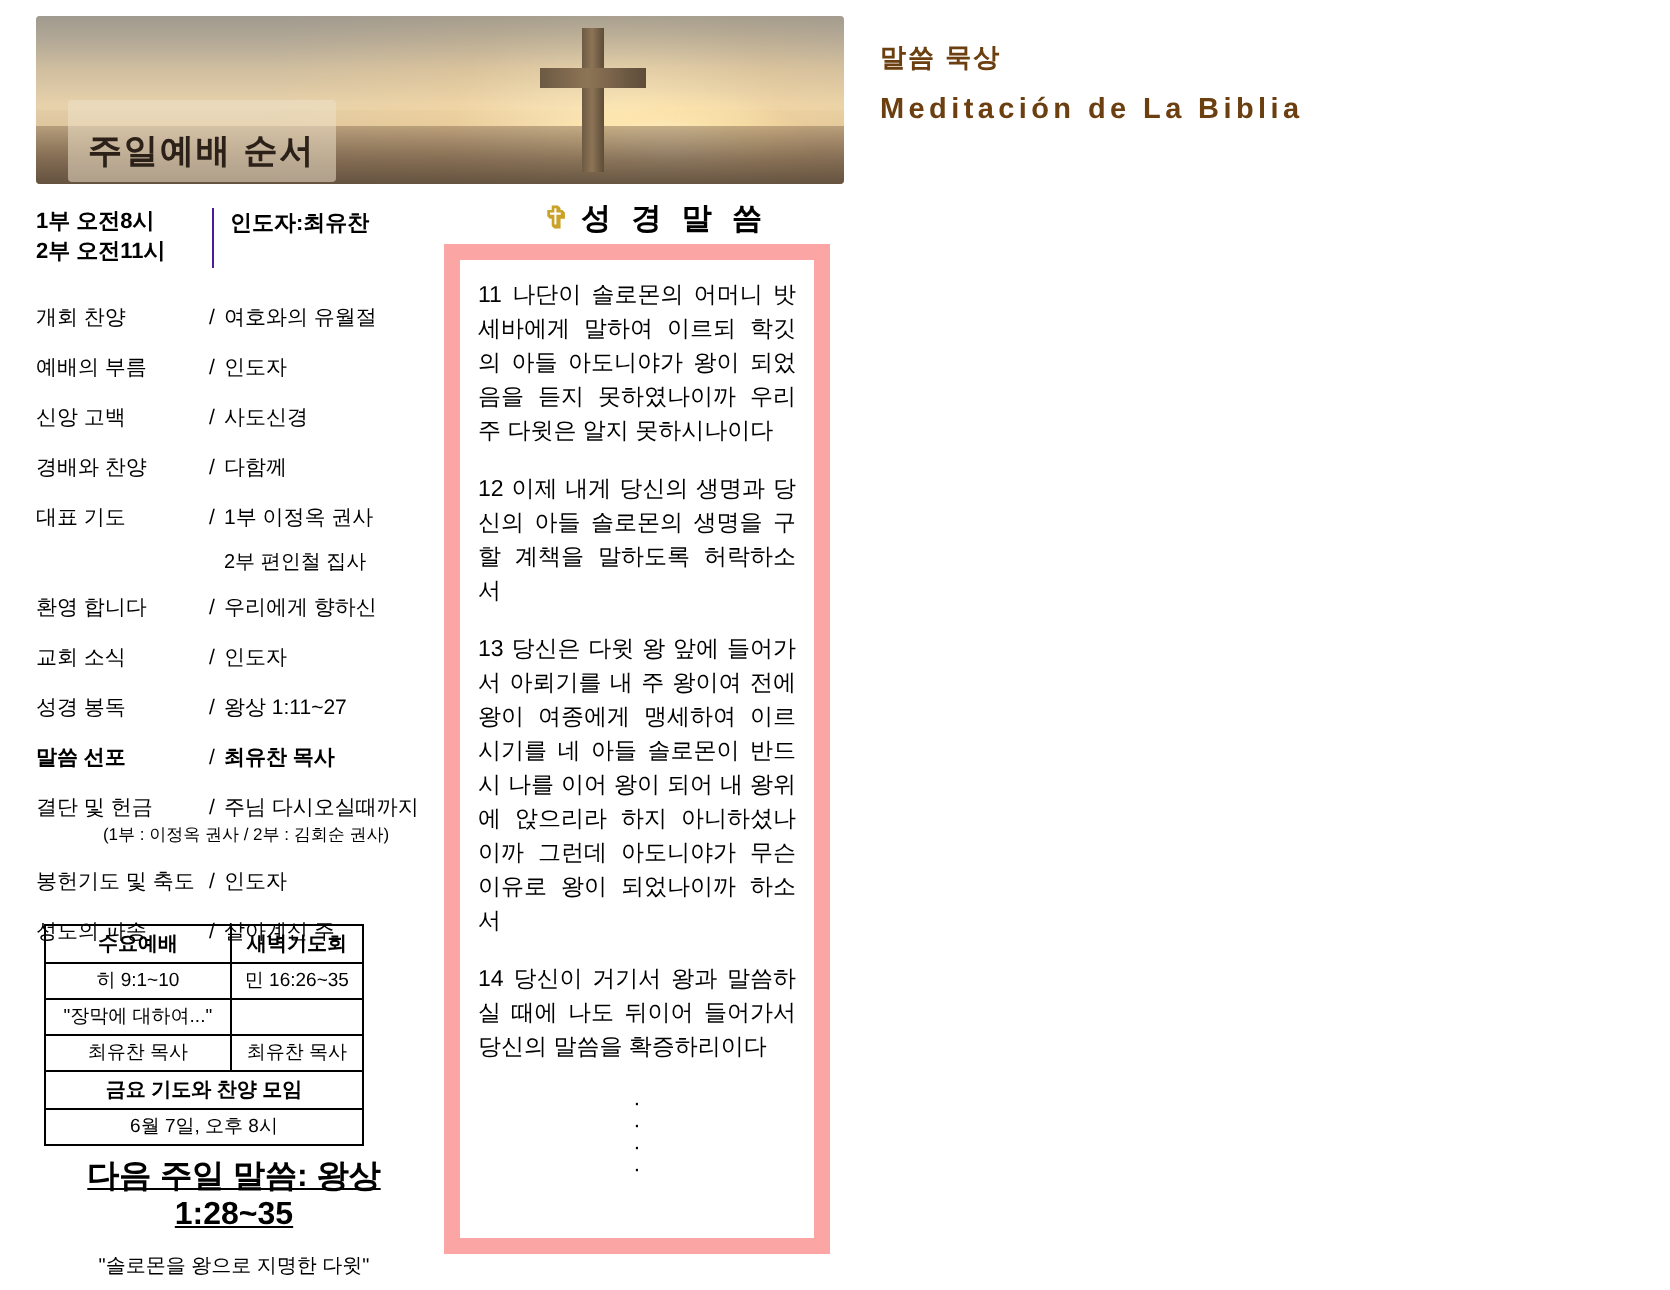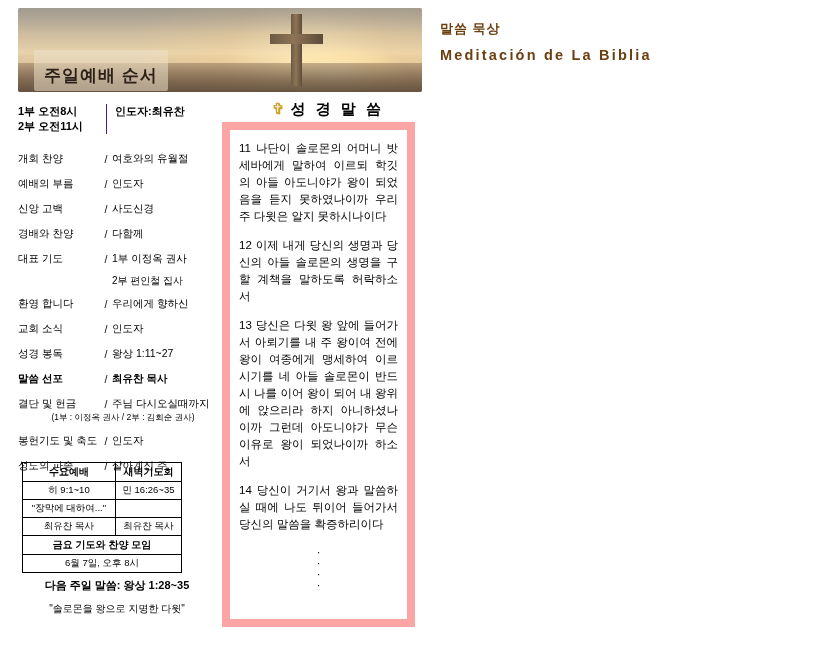--- a/index.html
+++ b/index.html
@@ -200,21 +200,22 @@
   #nextweek {
     position: absolute;
     left: 12px;
     top: 578px;
     width: 210px;
     text-align: center;
     font-size: 10px;
   }
   #nextweek .l1 {
     font-weight: bold;
-    font-size: 11px;
+    text-decoration: underline;
+    font-size: 16px;
   }
   #nextweek .l2 { margin-top: 9px; }
   #nextweek .l3 { margin-top: 10px; }
 
   
   #scripture-head {
     position: absolute;
     left: 228px;
     top: 100px;
     width: 200px;

